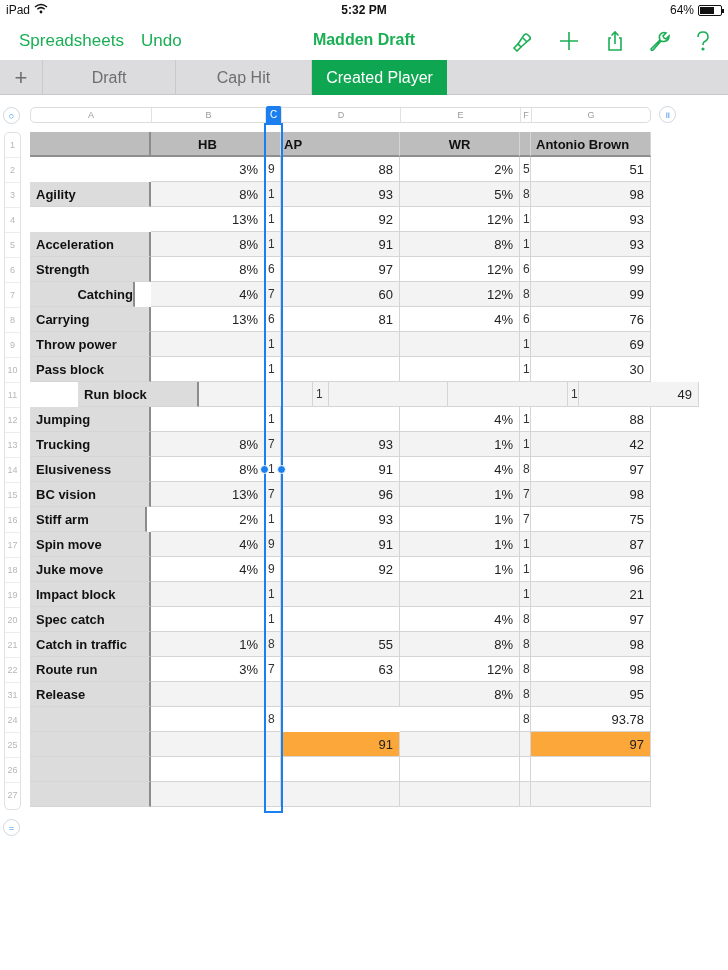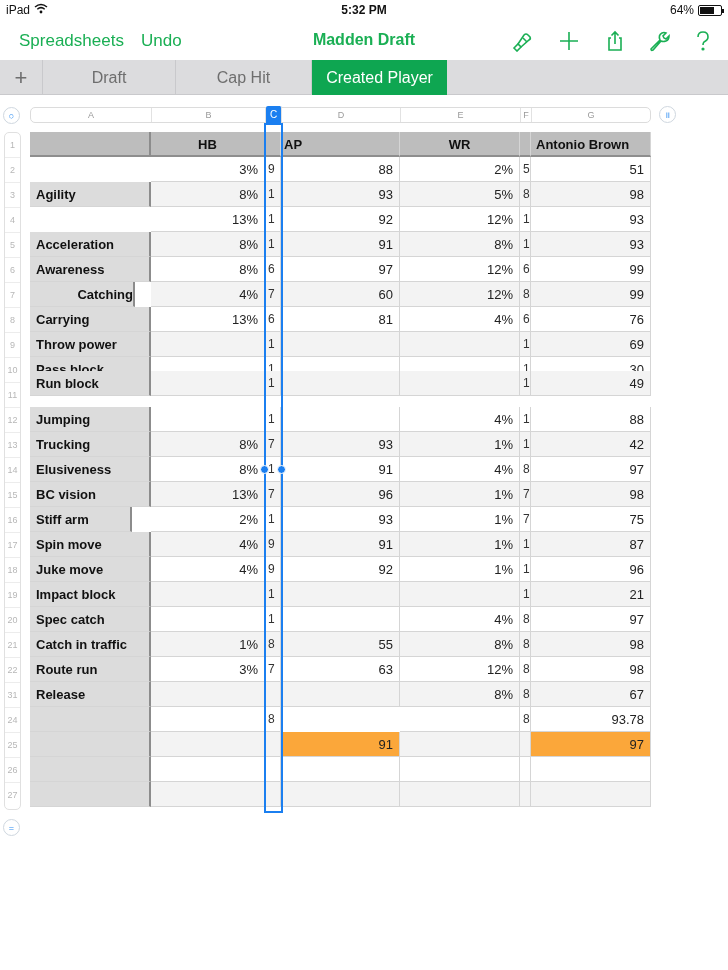--- a/index.html
+++ b/index.html
@@ -197,21 +197,21 @@
     <div class="row alt" style="top: 100px;">
       <div class="cell lbl" style="left: 0px; width: 121px;">Acceleration</div>
       <div class="cell num" style="left: 121px; width: 114px;">8%</div>
       <div class="cell num c" style="left: 235px; width: 16px;">1</div>
       <div class="cell num" style="left: 251px; width: 119px;">91</div>
       <div class="cell num" style="left: 370px; width: 120px;">8%</div>
       <div class="cell num f" style="left: 490px; width: 11px;">1</div>
       <div class="cell num" style="left: 501px; width: 120px;">93</div>
     </div>
     <div class="row" style="top: 125px;">
-      <div class="cell lbl" style="left: 0px; width: 121px;">Awareness</div>
+      <div class="cell lbl" style="left: 0px; width: 121px;">Strength</div>
       <div class="cell num" style="left: 121px; width: 114px;">8%</div>
       <div class="cell num c" style="left: 235px; width: 16px;">6</div>
       <div class="cell num" style="left: 251px; width: 119px;">97</div>
       <div class="cell num" style="left: 370px; width: 120px;">12%</div>
       <div class="cell num f" style="left: 490px; width: 11px;">6</div>
       <div class="cell num" style="left: 501px; width: 120px;">99</div>
     </div>
     <div class="row alt" style="top: 150px;">
       <div class="cell lbl" style="left: 0px; width: 105px; text-align: right;">Catching</div>
       <div class="cell num" style="left: 121px; width: 114px;">4%</div>
@@ -241,21 +241,21 @@
     </div>
     <div class="row" style="top: 225px;">
       <div class="cell lbl" style="left: 0px; width: 121px;">Pass block</div>
       <div class="cell num" style="left: 121px; width: 114px;"></div>
       <div class="cell num c" style="left: 235px; width: 16px;">1</div>
       <div class="cell num" style="left: 251px; width: 119px;"></div>
       <div class="cell num" style="left: 370px; width: 120px;"></div>
       <div class="cell num f" style="left: 490px; width: 11px;">1</div>
       <div class="cell num" style="left: 501px; width: 120px;">30</div>
     </div>
-    <div class="row alt" style="top: 239px;">
+    <div class="row alt" style="top: 250px; margin-left: 48px;">
       <div class="cell lbl" style="left: 0px; width: 121px;">Run block</div>
       <div class="cell num" style="left: 121px; width: 114px;"></div>
       <div class="cell num c" style="left: 235px; width: 16px;">1</div>
       <div class="cell num" style="left: 251px; width: 119px;"></div>
       <div class="cell num" style="left: 370px; width: 120px;"></div>
       <div class="cell num f" style="left: 490px; width: 11px;">1</div>
       <div class="cell num" style="left: 501px; width: 120px;">49</div>
     </div>
     <div class="row" style="top: 275px;">
       <div class="cell lbl" style="left: 0px; width: 121px;">Jumping</div>
@@ -287,21 +287,21 @@
     <div class="row alt" style="top: 350px;">
       <div class="cell lbl" style="left: 0px; width: 121px;">BC vision</div>
       <div class="cell num" style="left: 121px; width: 114px;">13%</div>
       <div class="cell num c" style="left: 235px; width: 16px;">7</div>
       <div class="cell num" style="left: 251px; width: 119px;">96</div>
       <div class="cell num" style="left: 370px; width: 120px;">1%</div>
       <div class="cell num f" style="left: 490px; width: 11px;">7</div>
       <div class="cell num" style="left: 501px; width: 120px;">98</div>
     </div>
     <div class="row" style="top: 375px;">
-      <div class="cell lbl" style="left: 0px; width: 102px;">Stiff arm</div>
+      <div class="cell lbl" style="left: 0px; width: 117px;">Stiff arm</div>
       <div class="cell num" style="left: 121px; width: 114px;">2%</div>
       <div class="cell num c" style="left: 235px; width: 16px;">1</div>
       <div class="cell num" style="left: 251px; width: 119px;">93</div>
       <div class="cell num" style="left: 370px; width: 120px;">1%</div>
       <div class="cell num f" style="left: 490px; width: 11px;">7</div>
       <div class="cell num" style="left: 501px; width: 120px;">75</div>
     </div>
     <div class="row alt" style="top: 400px;">
       <div class="cell lbl" style="left: 0px; width: 121px;">Spin move</div>
       <div class="cell num" style="left: 121px; width: 114px;">4%</div>
@@ -356,21 +356,21 @@
       <div class="cell num f" style="left: 490px; width: 11px;">8</div>
       <div class="cell num" style="left: 501px; width: 120px;">98</div>
     </div>
     <div class="row alt" style="top: 550px;">
       <div class="cell lbl" style="left: 0px; width: 121px;">Release</div>
       <div class="cell num" style="left: 121px; width: 114px;"></div>
       <div class="cell num c" style="left: 235px; width: 16px;"></div>
       <div class="cell num" style="left: 251px; width: 119px;"></div>
       <div class="cell num" style="left: 370px; width: 120px;">8%</div>
       <div class="cell num f" style="left: 490px; width: 11px;">8</div>
-      <div class="cell num" style="left: 501px; width: 120px;">67</div>
+      <div class="cell num" style="left: 501px; width: 120px;">95</div>
     </div>
     <div class="row" style="top: 575px;">
       <div class="cell lbl" style="left: 0px; width: 121px;"></div>
       <div class="cell num" style="left: 121px; width: 114px;"></div>
       <div class="cell num c" style="left: 235px; width: 16px;">8</div>
       <div class="cell num" style="left: 370px; width: 120px;"></div>
       <div class="cell num f" style="left: 490px; width: 11px;">8</div>
       <div class="cell num" style="left: 501px; width: 120px;">93.78</div>
     </div>
     <div class="row alt" style="top: 600px;">

